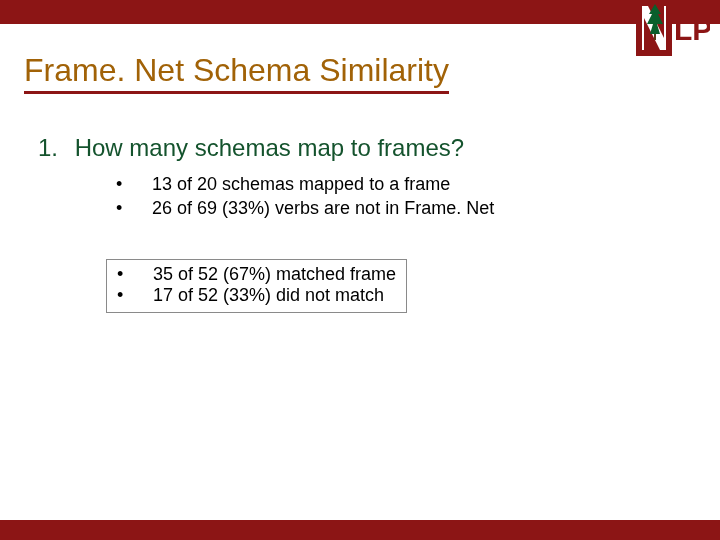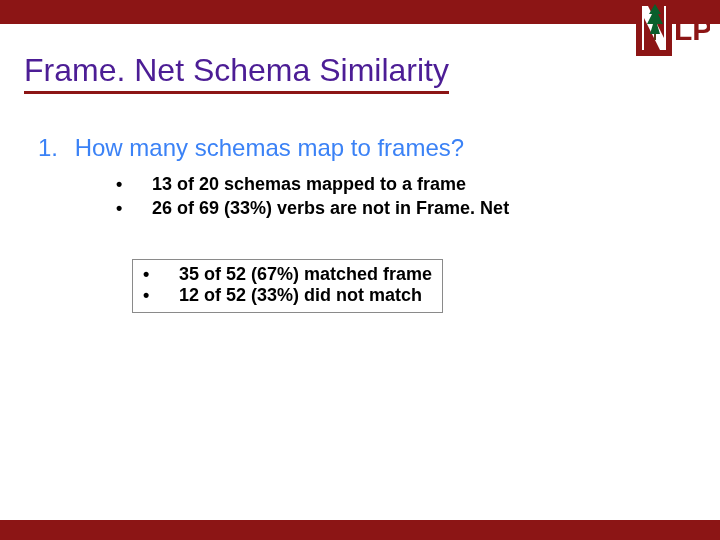--- a/index.html
+++ b/index.html
@@ -29,58 +29,58 @@
   .logo svg { display: block; }
   .title-wrap {
     position: absolute;
     top: 52px;
     left: 24px;
     width: 660px;
   }
   .title {
     font-size: 32px;
     font-weight: 400;
-    color: #4c1d95;
+    color: #a16207;
     display: inline-block;
     padding-bottom: 2px;
     border-bottom: 3px solid #8c1515;
   }
   .content {
     position: absolute;
     top: 134px;
     left: 38px;
     width: 640px;
   }
   .q {
     font-size: 24px;
-    color: #3b82f6;
+    color: #14532d;
     margin: 0 0 10px 0;
   }
   .q-number {
     display: inline-block;
     width: 30px;
   }
   .sub {
     margin: 0 0 0 78px;
     font-size: 18px;
     line-height: 1.35;
   }
-  .sub-row { white-space: nowrap; font-weight: bold; }
+  .sub-row { white-space: nowrap; }
   .bullet {
     display: inline-block;
     width: 36px;
     text-align: left;
     vertical-align: top;
   }
   .q2-block { margin-top: 38px; }
   .boxed {
     display: inline-block;
     border: 1px solid #8a8a8a;
     padding: 4px 10px 6px 10px;
-    margin-left: 94px;
+    margin-left: 68px;
   }
   .boxed .sub-row { margin: 0; }
   .bottombar {
     position: absolute;
     left: 0;
     bottom: 0;
     width: 720px;
     height: 20px;
     background: #8c1515;
   }
@@ -123,20 +123,20 @@
       <span class="bullet">•</span><span>26 of 69 (33%) verbs are not in Frame. Net</span>
     </div>
   </div>
 
   <div class="q2-block">
     <div class="boxed">
       <div class="sub-row" style="font-size:18px;">
         <span class="bullet">•</span><span>35 of 52 (67%) matched frame</span>
       </div>
       <div class="sub-row" style="font-size:18px;">
-        <span class="bullet">•</span><span>12 of 52 (33%) did not match</span>
+        <span class="bullet">•</span><span>17 of 52 (33%) did not match</span>
       </div>
     </div>
   </div>
 
 </div>
 
 <div class="bottombar"></div>
 
 </body></html>

